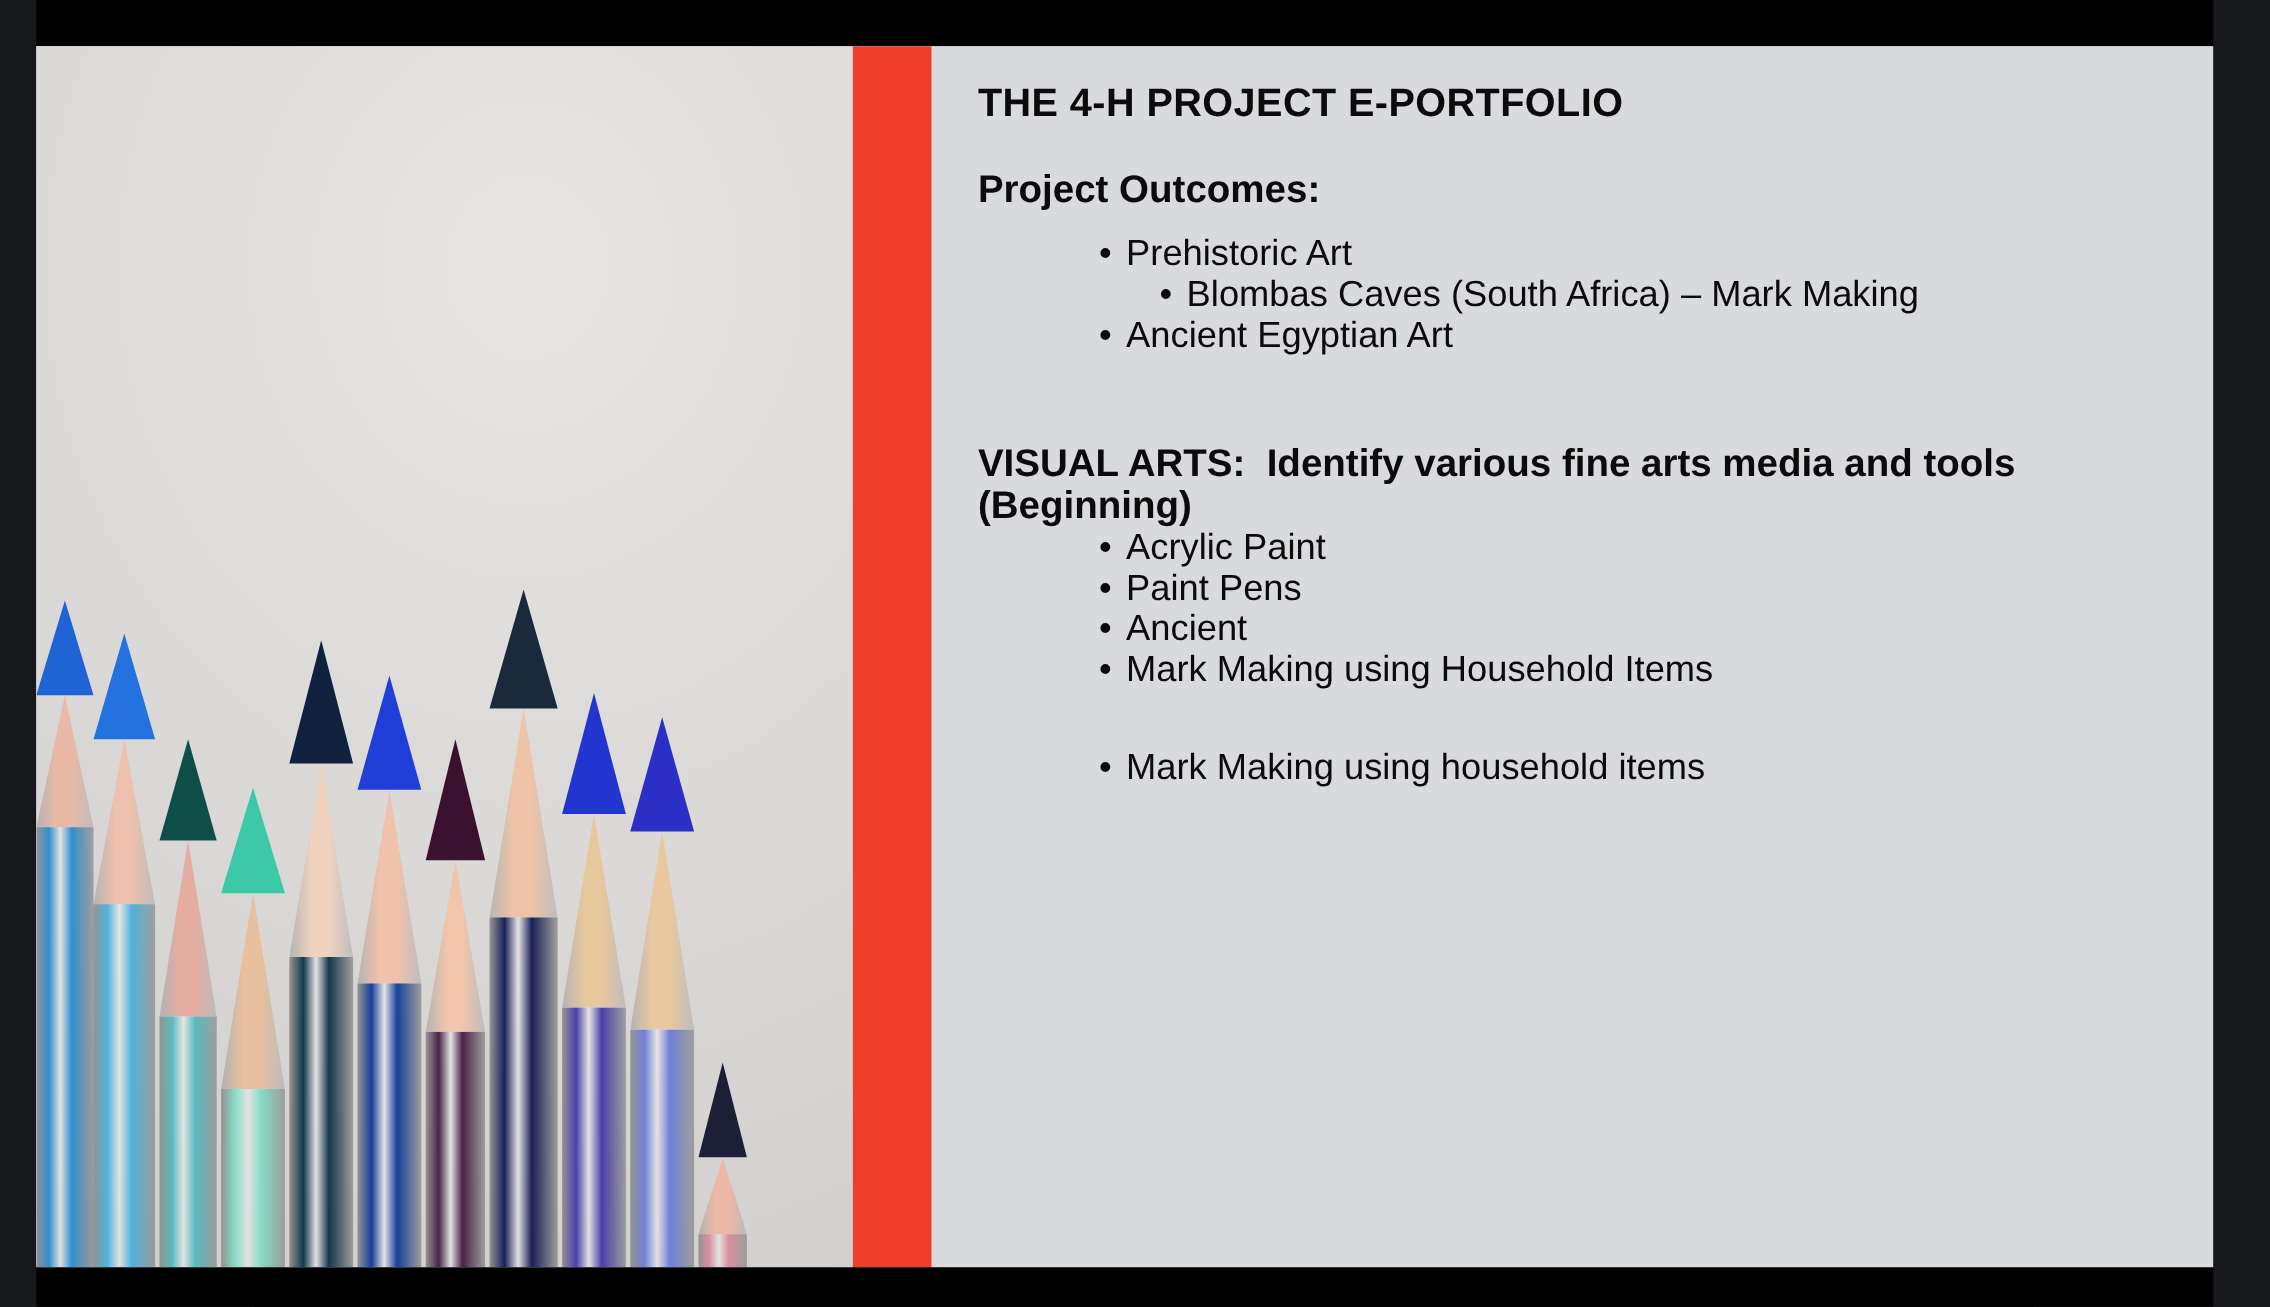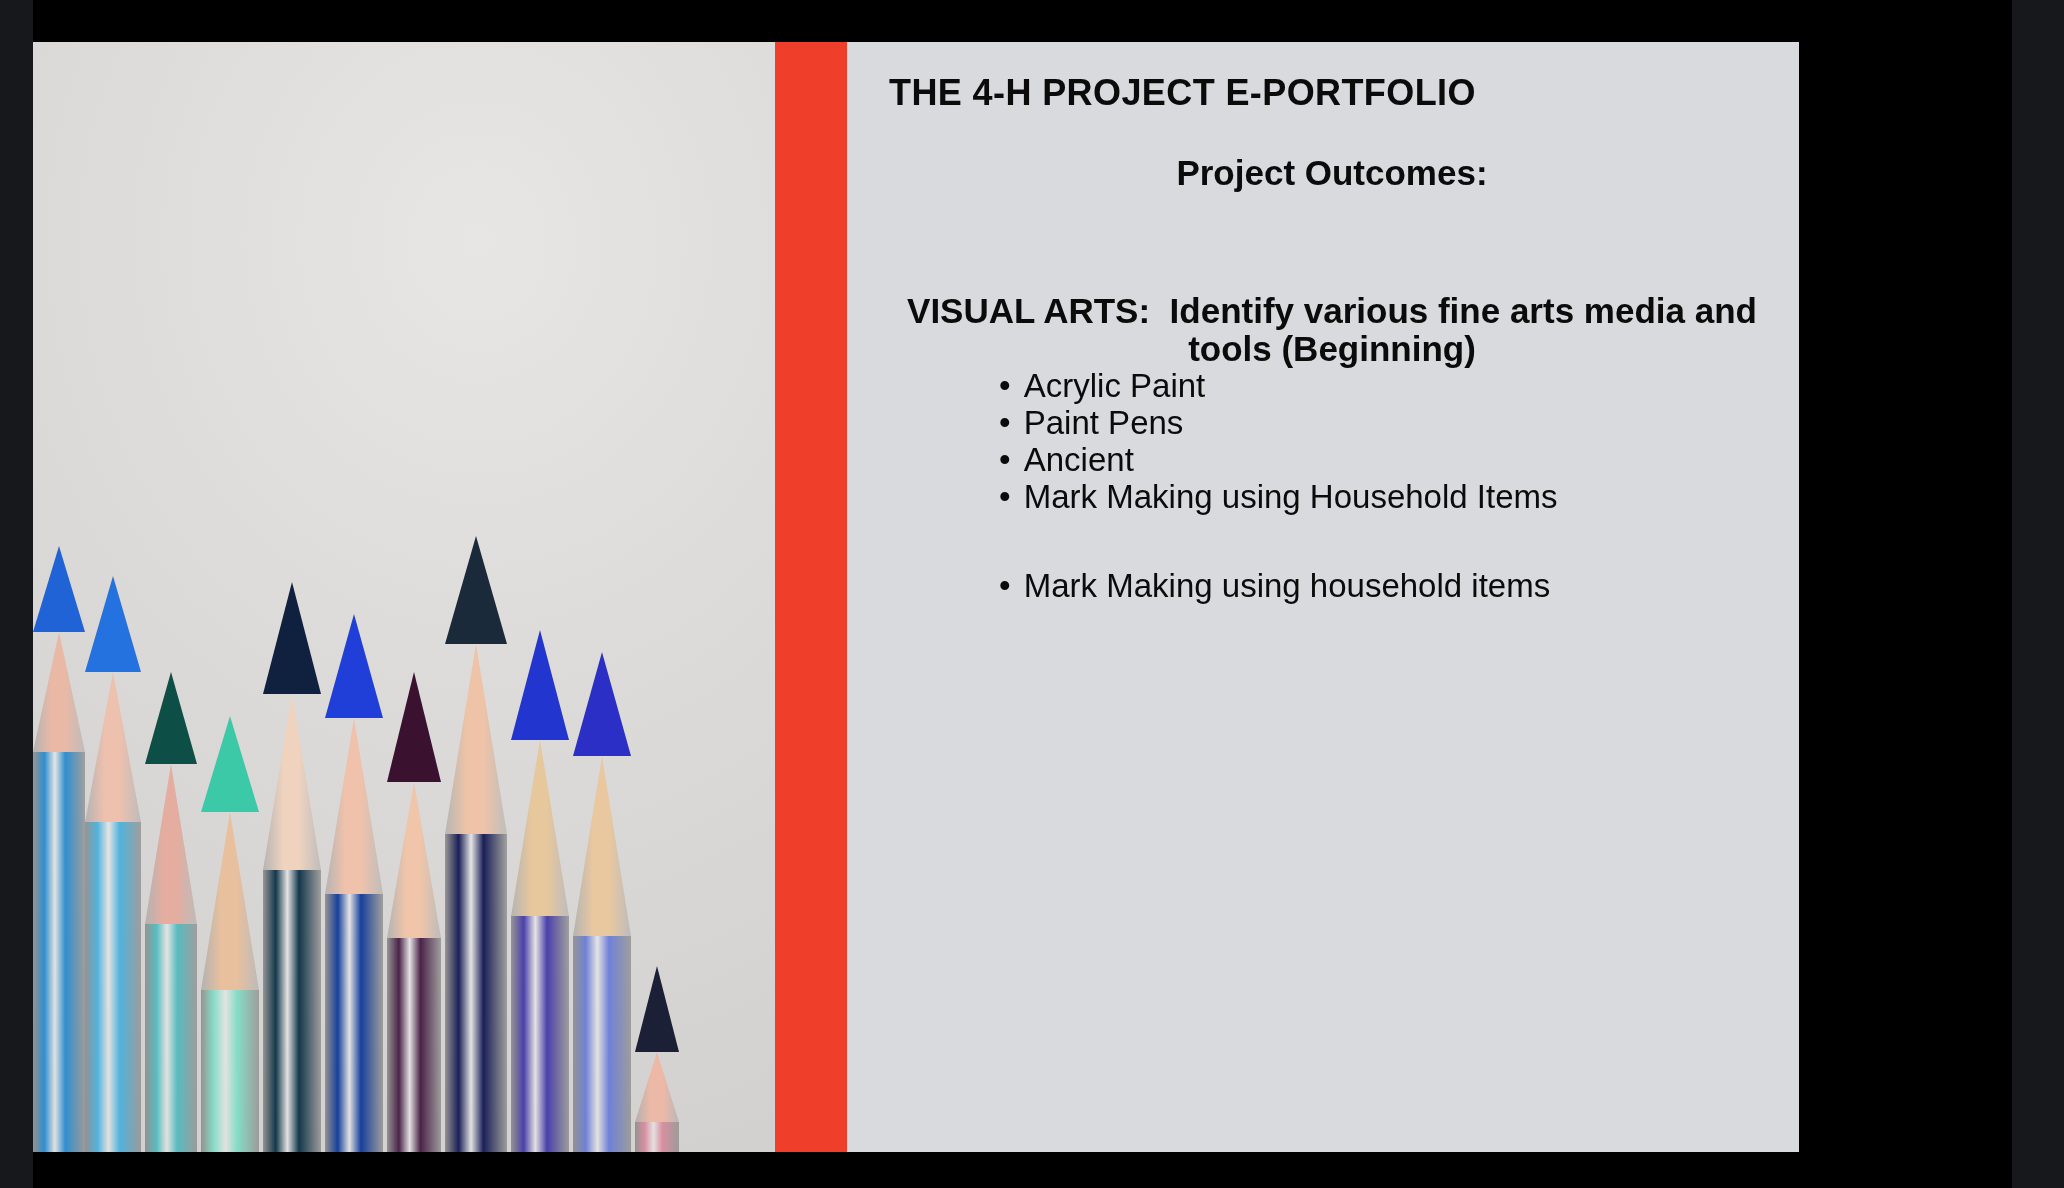--- a/index.html
+++ b/index.html
@@ -28,21 +28,21 @@
     width: 1979px;
     height: 1188px;
     background: #000000;
   }
 
   
   #slide {
     position: absolute;
     left: 33px;
     top: 42px;
-    width: 1766px;
+    width: 1979px;
     height: 1110px;
     background: #d9dadd;
     display: flex;
     overflow: hidden;
   }
 
   
   #photo-panel {
     position: relative;
     width: 742px;
@@ -109,21 +109,20 @@
   }
 
   .block { margin-bottom: 6px; }
 
   .heading {
     font-size: 35px;
     font-weight: bold;
     color: #0b0b0b;
     line-height: 1.08;
     white-space: pre-wrap;
-    text-align: center;
   }
 
   .bullets { list-style: none; }
 
   .bullet-l1 {
     font-size: 33px;
     font-weight: normal;
     color: #0b0b0b;
     line-height: 1.12;
     padding-left: 110px;
@@ -218,20 +217,25 @@
     <div id="text-panel">
 
       <div id="slide-title">THE 4-H PROJECT E-PORTFOLIO</div>
 
       <div id="sections">
           <div class="block">
             <div class="heading">Project Outcomes:</div>
           </div>
           <div class="gap-sm"></div>
           <div class="block">
+            <ul class="bullets">
+              <li class="bullet-l1"><span class="bullet-dot">• </span><span>Prehistoric Art</span></li>
+              <li class="bullet-l2"><span class="bullet-dot">• </span><span>Blombas Caves (South Africa) – Mark Making</span></li>
+              <li class="bullet-l1"><span class="bullet-dot">• </span><span>Ancient Egyptian Art</span></li>
+            </ul>
           </div>
           <div class="gap-lg"></div>
           <div class="block">
             <div class="heading">VISUAL ARTS:  Identify various fine arts media and tools (Beginning)</div>
             <ul class="bullets">
               <li class="bullet-l1"><span class="bullet-dot">• </span><span>Acrylic Paint</span></li>
               <li class="bullet-l1"><span class="bullet-dot">• </span><span>Paint Pens</span></li>
               <li class="bullet-l1"><span class="bullet-dot">• </span><span>Ancient</span></li>
               <li class="bullet-l1"><span class="bullet-dot">• </span><span>Mark Making using Household Items</span></li>
             </ul>

